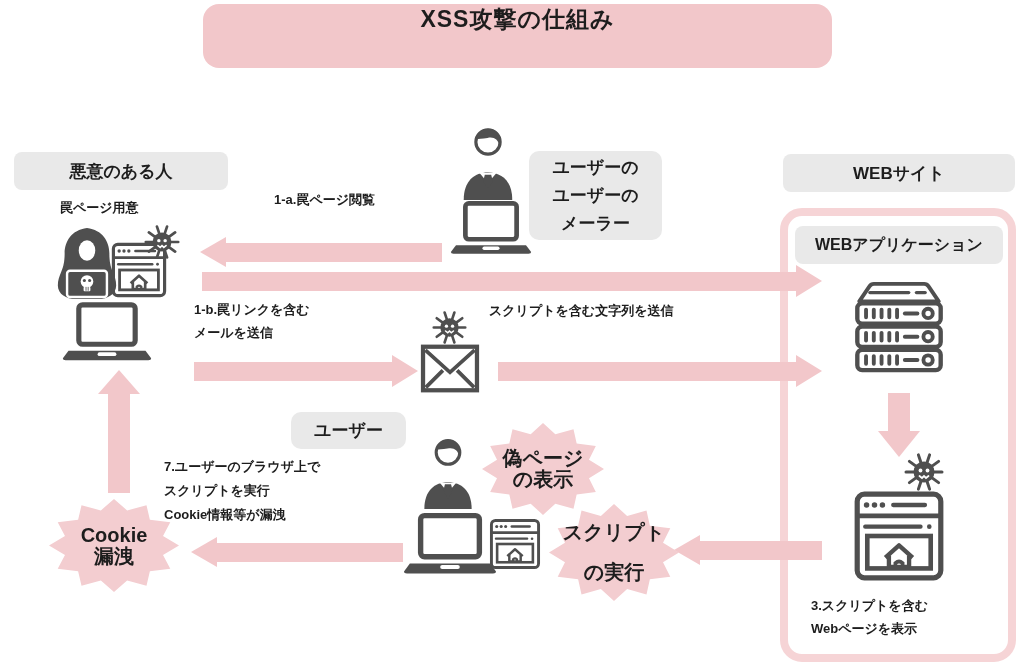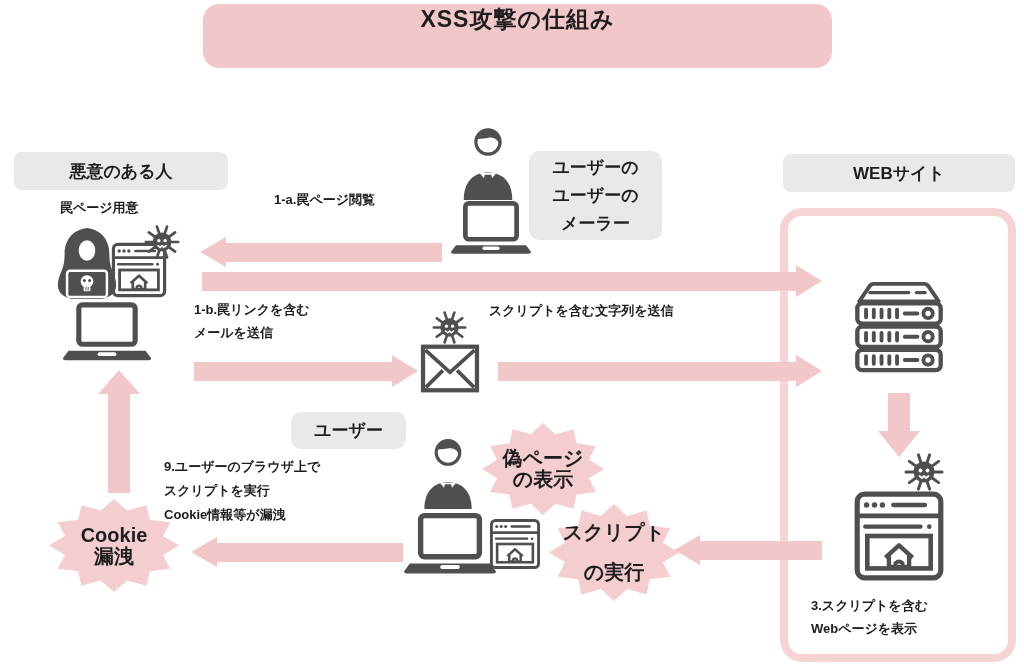--- a/index.html
+++ b/index.html
@@ -88,38 +88,39 @@
 <div class="canvas">
 
   <div class="title-box">
     <span>XSS攻撃の仕組み</span>
   </div>
 
   <div class="site-box"></div>
 
   <div class="glabel" id="lbl-attacker">悪意のある人</div>
   <div class="glabel" id="lbl-website">WEBサイト</div>
+  <div class="glabel" id="lbl-webapp">WEBアプリケーション</div>
   <div class="glabel" id="lbl-user-browser">
     <div>ユーザーの</div>
     <div>ユーザーの</div>
     <div>メーラー</div>
   </div>
   <div class="glabel" id="lbl-user">ユーザー</div>
 
   <div class="note" id="txt-trap">罠ページ用意</div>
   <div class="note" id="txt-1a">1-a.罠ページ閲覧</div>
   <div class="note" id="txt-1b">
     <div>1-b.罠リンクを含む</div>
     <div>メールを送信</div>
   </div>
   <div class="note" id="txt-2">
     <div>スクリプトを含む文字列を送信</div>
   </div>
   <div class="note" id="txt-4">
-    <div>9.ユーザーのブラウザ上で</div>
+    <div>7.ユーザーのブラウザ上で</div>
     <div>スクリプトを実行</div>
     <div>Cookie情報等が漏洩</div>
   </div>
   <div class="note" id="txt-3">
     <div>3.スクリプトを含む</div>
     <div>Webページを表示</div>
   </div>
 
   <div class="arrow" id="arr-1a">
     <div class="head-left"></div>

